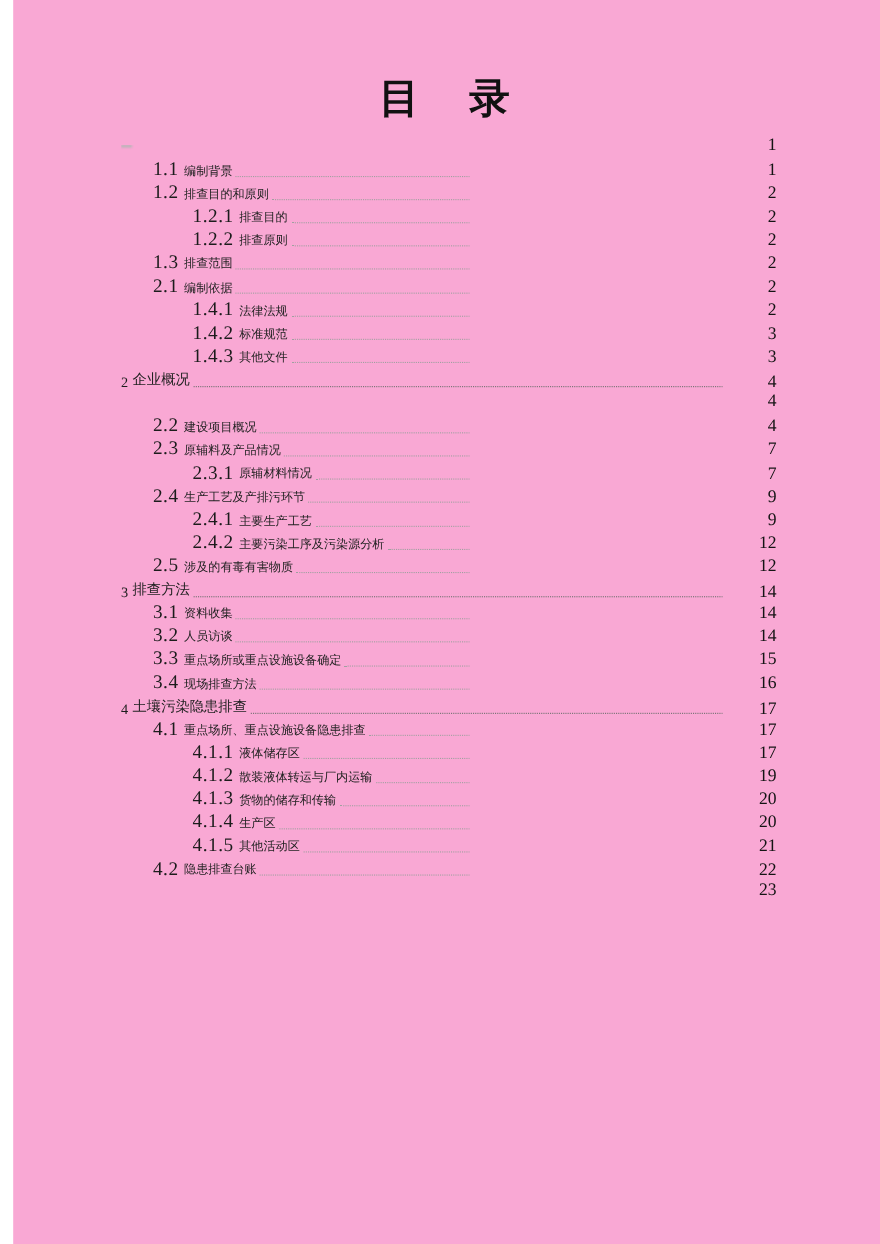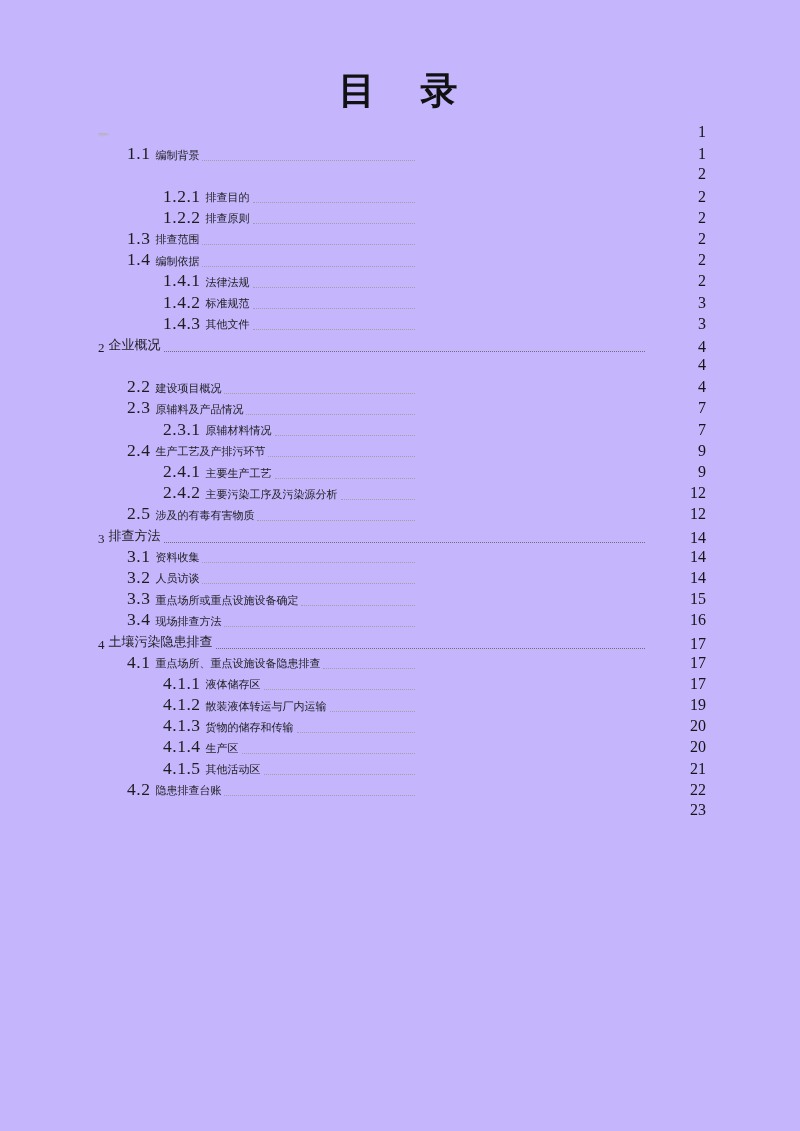--- a/index.html
+++ b/index.html
@@ -8,21 +8,22 @@
     height: 1131px;
     background: #ffffff;
     position: relative;
     font-family: "Liberation Serif", serif;
     color: #1c1c1c;
     overflow: hidden;
   }
   .doc-page {
     position: absolute;
     inset: 0;
-    background: #c4b5fd;
+    background: #f9a8d4;
+    margin-left: 12px;
   }
   .toc-title {
     position: absolute;
     top: 72px;
     left: 0;
     right: 0;
     text-align: center;
     font-size: 37px;
     font-weight: 700;
     letter-spacing: 4px;
@@ -111,20 +112,25 @@
       </div>
       <div class="toc-row l2">
         <div class="entry-body">
           <span class="entry-num">1.1</span>
           <span class="entry-label">编制背景</span>
           <span class="dot-leader"></span>
         </div>
         <span class="entry-page">1</span>
       </div>
       <div class="toc-row l2">
+        <div class="entry-body">
+          <span class="entry-num">1.2</span>
+          <span class="entry-label">排查目的和原则</span>
+          <span class="dot-leader"></span>
+        </div>
         <span class="entry-page">2</span>
       </div>
       <div class="toc-row l3">
         <div class="entry-body">
           <span class="entry-num">1.2.1</span>
           <span class="entry-label">排查目的</span>
           <span class="dot-leader"></span>
         </div>
         <span class="entry-page">2</span>
       </div>
@@ -139,21 +145,21 @@
       <div class="toc-row l2">
         <div class="entry-body">
           <span class="entry-num">1.3</span>
           <span class="entry-label">排查范围</span>
           <span class="dot-leader"></span>
         </div>
         <span class="entry-page">2</span>
       </div>
       <div class="toc-row l2">
         <div class="entry-body">
-          <span class="entry-num">1.4</span>
+          <span class="entry-num">2.1</span>
           <span class="entry-label">编制依据</span>
           <span class="dot-leader"></span>
         </div>
         <span class="entry-page">2</span>
       </div>
       <div class="toc-row l3">
         <div class="entry-body">
           <span class="entry-num">1.4.1</span>
           <span class="entry-label">法律法规</span>
           <span class="dot-leader"></span>

